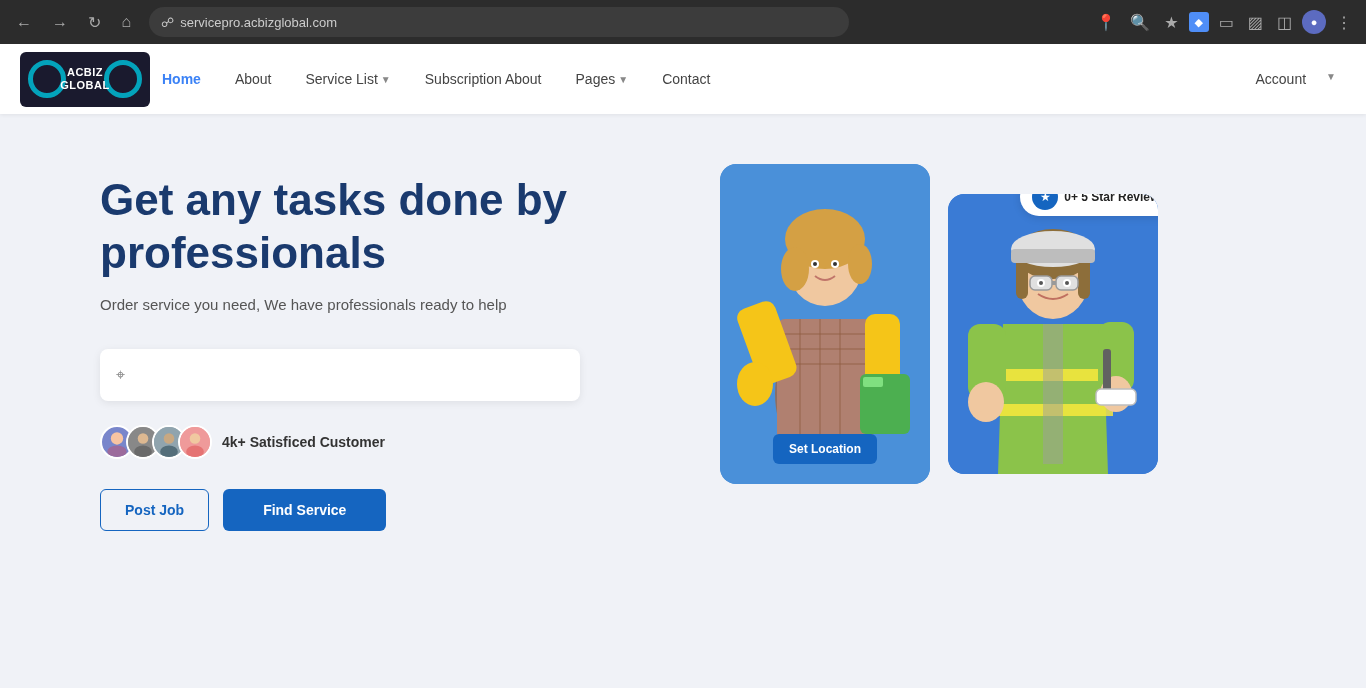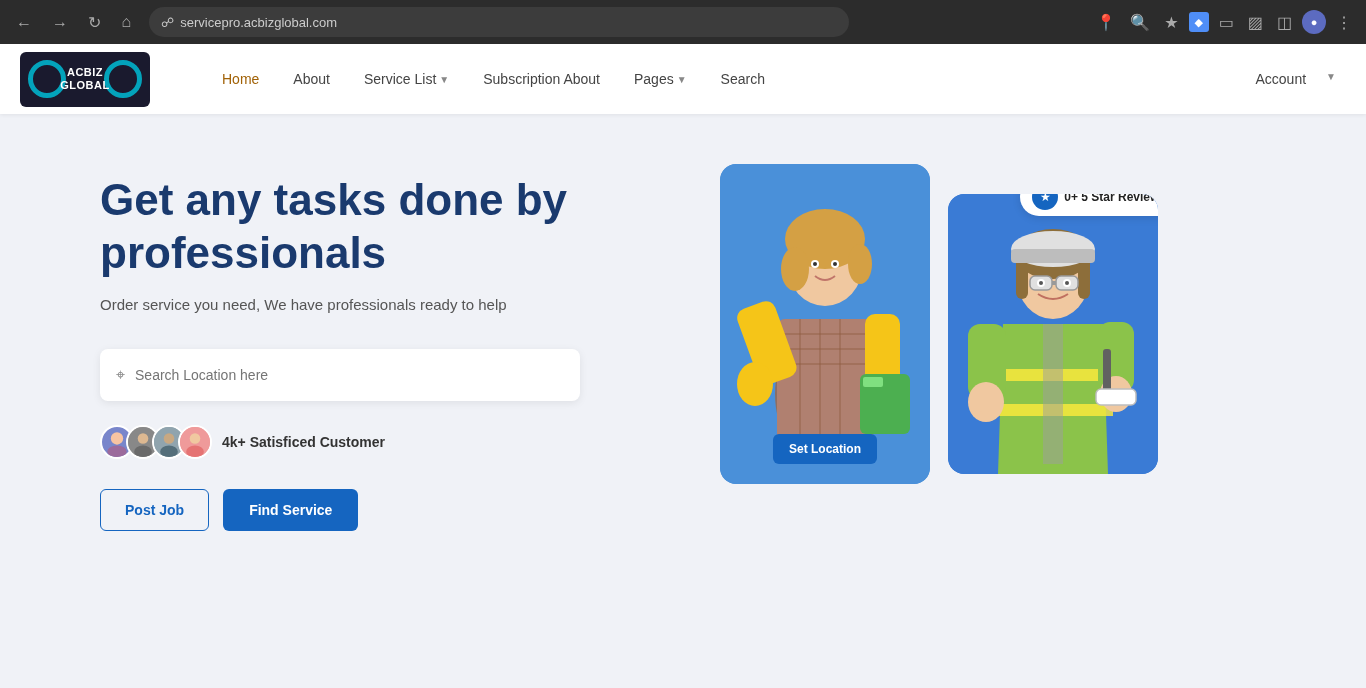--- a/index.html
+++ b/index.html
@@ -90,21 +90,20 @@
       height: 70px;
       display: flex;
       align-items: center;
       padding: 0 30px 0 20px;
       box-shadow: 0 1px 4px rgba(0,0,0,0.07);
     }
     .logo-wrap {
       display: flex;
       align-items: center;
       gap: 8px;
-      margin-right: 60px;
     }
     .logo-box {
       background: #1a1a2e;
       border-radius: 6px;
       width: 130px;
       height: 55px;
       display: flex;
       align-items: center;
       justify-content: center;
       padding: 4px;
@@ -151,21 +150,21 @@
     .nav-link {
       color: #444;
       font-size: 14px;
       text-decoration: none;
       padding: 6px 12px;
       display: flex;
       align-items: center;
       gap: 3px;
       cursor: pointer;
     }
-    .nav-link.active { color: #a16207; font-weight: 400; }
+    .nav-link.active { color: #3b82f6; font-weight: 700; }
     .nav-chevron { font-size: 10px; color: #888; }
     .nav-account {
       margin-left: auto;
       color: #444;
       font-size: 14px;
       display: flex;
       gap: 20px;
       cursor: pointer;
     }
 
@@ -256,21 +255,21 @@
       padding: 12px 24px;
       border: 1.5px solid #1565c0;
       border-radius: 6px;
       background: transparent;
       color: #1565c0;
       font-size: 14px;
       font-weight: 600;
       cursor: pointer;
     }
     .btn-filled {
-      padding: 12px 26px;
+      padding: 12px 40px;
       border: none;
       border-radius: 6px;
       background: #1565c0;
       color: #fff;
       font-size: 14px;
       font-weight: 600;
       cursor: pointer;
     }
 
     
@@ -401,38 +400,37 @@
       <a class="nav-link">About</a>
       <a class="nav-link">
         <span>Service List</span>
         <span class="nav-chevron">▼</span>
       </a>
       <a class="nav-link">Subscription About</a>
       <a class="nav-link">
         <span>Pages</span>
         <span class="nav-chevron">▼</span>
       </a>
-      <a class="nav-link">Search</a>
+      <a class="nav-link">Contact</a>
     </div>
     <div class="nav-account">
       <span>Account</span>
       <span class="nav-chevron">▼</span>
     </div>
   </nav>
 
   <section class="hero">
     <div class="hero-left">
       <h1 class="hero-title">
         <span>Get any tasks done by</span><br>
         <span>professionals</span>
       </h1>
       <p class="hero-subtitle">Order service you need, We have professionals ready to help</p>
       <div class="search-bar">
         <span class="search-bar-icon">⌖</span>
-        <input type="text" placeholder="Search Location here" style="">
       </div>
       <div class="customer-row">
         <div class="avatar-group">
           <div class="avatar-item av1">
 
             <svg viewBox="0 0 34 34" width="34" height="34">
               <circle cx="17" cy="13" r="7" fill="#f8c4a2"></circle>
               <ellipse cx="17" cy="28" rx="11" ry="7" fill="#9c6b9c"></ellipse>
             </svg>
           </div>

